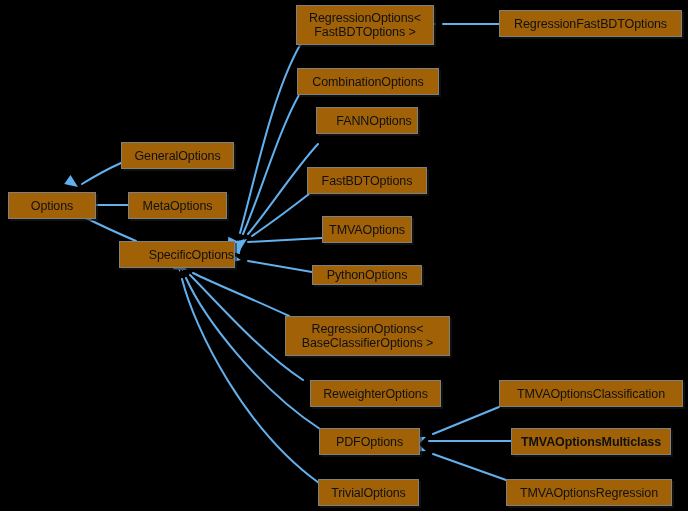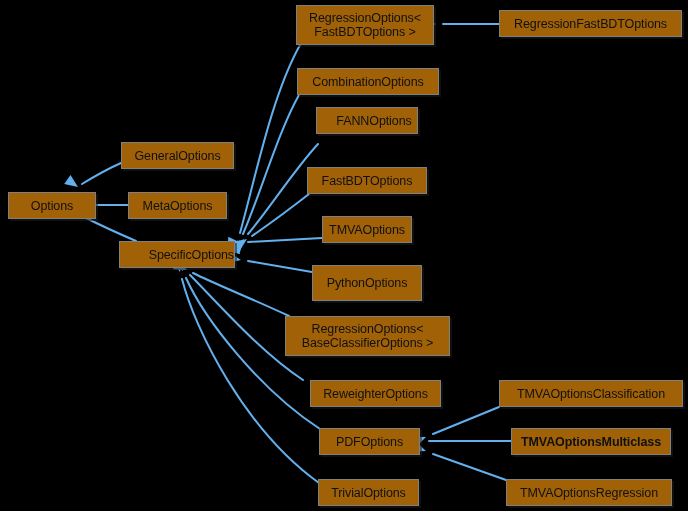--- a/index.html
+++ b/index.html
@@ -87,21 +87,21 @@
       <div class="node-box" style="left: 8px; top: 192px; width: 88px; height: 27px;"><span>Options</span></div>
       <div class="node-box" style="left: 121px; top: 142px; width: 113px; height: 27px;"><span>GeneralOptions</span></div>
       <div class="node-box" style="left: 128px; top: 192px; width: 99px; height: 27px;"><span>MetaOptions</span></div>
       <div class="node-box" style="left: 119px; top: 241px; width: 116px; height: 27px; justify-content: flex-end;"><span>SpecificOptions</span></div>
       <div class="node-box" style="left: 296px; top: 5px; width: 138px; height: 40px;"><span>RegressionOptions&lt;
 FastBDTOptions &gt;</span></div>
       <div class="node-box" style="left: 297px; top: 68px; width: 142px; height: 27px;"><span>CombinationOptions</span></div>
       <div class="node-box" style="left: 316px; top: 107px; width: 102px; height: 27px; padding-left: 14px;"><span>FANNOptions</span></div>
       <div class="node-box" style="left: 307px; top: 167px; width: 120px; height: 27px;"><span>FastBDTOptions</span></div>
       <div class="node-box" style="left: 322px; top: 216px; width: 90px; height: 27px;"><span>TMVAOptions</span></div>
-      <div class="node-box" style="left: 312px; top: 265px; width: 110px; height: 36px;"><span>PythonOptions</span></div>
+      <div class="node-box" style="left: 312px; top: 265px; width: 110px; height: 20px;"><span>PythonOptions</span></div>
       <div class="node-box" style="left: 285px; top: 316px; width: 165px; height: 40px;"><span>RegressionOptions&lt;
 BaseClassifierOptions &gt;</span></div>
       <div class="node-box" style="left: 302px; top: 380px; width: 131px; height: 27px; margin-left: 8px;"><span>ReweighterOptions</span></div>
       <div class="node-box" style="left: 319px; top: 428px; width: 101px; height: 27px;"><span>PDFOptions</span></div>
       <div class="node-box" style="left: 318px; top: 479px; width: 101px; height: 27px;"><span>TrivialOptions</span></div>
       <div class="node-box" style="left: 499px; top: 10px; width: 183px; height: 27px;"><span>RegressionFastBDTOptions</span></div>
       <div class="node-box" style="left: 499px; top: 380px; width: 184px; height: 27px; text-align: right;"><span>TMVAOptionsClassification</span></div>
       <div class="node-box" style="left: 511px; top: 428px; width: 160px; height: 27px; font-weight: bold;"><span>TMVAOptionsMulticlass</span></div>
       <div class="node-box" style="left: 506px; top: 479px; width: 166px; height: 27px;"><span>TMVAOptionsRegression</span></div>
     </div>

